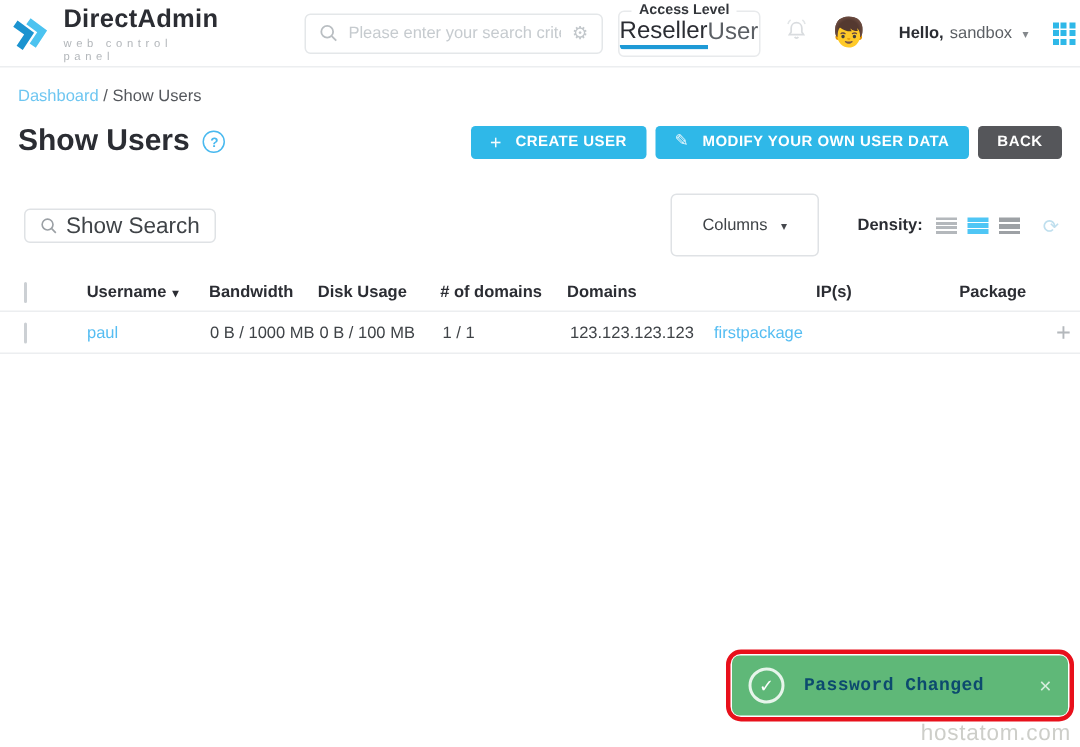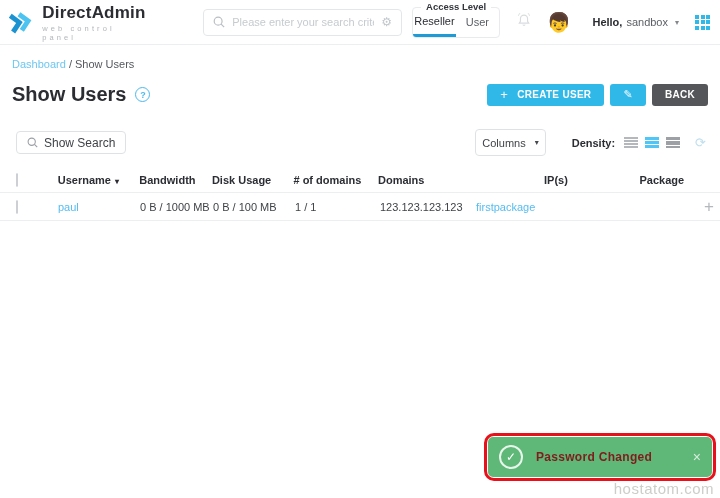--- a/index.html
+++ b/index.html
@@ -14,25 +14,25 @@
   .logo-text .logo-title { font-size:17px; font-weight:700; color:#2b2d33; letter-spacing:.2px; }
   .logo-text .logo-sub { font-size:7.5px; letter-spacing:3.1px; color:#b2b6ba; margin-top:1px; }
 
   .search { display:flex; align-items:center; gap:7px; width:208px; height:27px; margin-left:56px;
             border:1px solid #e4e7e9; border-radius:4px; padding:0 9px; background:#fff; }
   .search input { flex:1; border:none; outline:none; font-size:11px; color:#45484d; font-family:inherit; min-width:0; }
   .search input::placeholder { color:#c6cbcf; }
   .gear { font-size:12px; color:#c2c7cb; line-height:1; cursor:pointer; }
 
   .access { position:relative; display:flex; width:130px; height:31px; margin-left:10px;
-            border:1px solid #e8eaec; border-radius:4px; background:#fff; }
+            border:1px solid #e8eaec; border-radius:4px; background:#fff;align-items:center; }
   .access-label { position:absolute; top:-7px; left:8px; background:#fff; padding:0 5px;
                   font-size:9.5px; font-weight:700; color:#33363b; }
   .access-tab { flex:1; display:flex; align-items:center; justify-content:center;
-                font-size:11px; color:#5b5f64; cursor:pointer; }
+                font-size:16px; color:#5b5f64; cursor:pointer; }
   .access-tab.active { color:#2b2d33; border-bottom:3px solid #1e9ad6; border-radius:0 0 0 3px; }
 
   .bell { margin-left:15px; cursor:pointer; }
   .avatar { margin-left:15px; font-size:19px; line-height:1; cursor:pointer; }
   .greeting { display:flex; align-items:center; margin-left:21px; font-size:11px; color:#2b2d33; cursor:pointer; }
   .greeting .hello { font-weight:700; }
   .greeting .uname { font-weight:400; color:#5b5f64; margin-left:4px;text-align:center; }
   .greeting .chev { font-size:8px; color:#84888c; margin-left:7px; }
   .grid-icon { display:grid; grid-template-columns:repeat(3,4px); grid-gap:1.5px; margin-left:16px; cursor:pointer; }
   .grid-icon span { width:4px; height:4px; background:#2fb8e8; }
@@ -50,23 +50,23 @@
          color:#fff; cursor:pointer; }
   .btn-primary { background:#2fb8e8; }
   .btn-dark { background:#55565a; }
   .btn .bicon { font-weight:400; font-size:13px; color:rgba(255,255,255,.95); line-height:1; }
   .btn .bicon.pencil { font-size:11px; }
 
   
   .toolbar { display:flex; align-items:center; padding:23px 14px 0 16px; }
   .show-search { display:inline-flex; align-items:center; gap:6px; height:23px; padding:0 10px;
                  border:1px solid #dfe2e5; border-radius:4px; background:#fff; font-family:inherit;
-                 font-size:12px; color:#3f4347; cursor:pointer; }
+                 font-size:15px; color:#3f4347; cursor:pointer; }
   .right-tools { margin-left:auto; display:flex; align-items:center; }
-  .columns-btn { display:inline-flex; align-items:center; height:27px; padding:0 6px;
+  .columns-btn { display:inline-flex; align-items:center; height:42px; padding:0 20px;
                  border:1px solid #dfe2e5; border-radius:4px; background:#fff; font-family:inherit;
                  font-size:11px; color:#3f4347; cursor:pointer; }
   .columns-btn .chev { font-size:8px; color:#45484d; margin-left:9px; }
   .density-label { font-size:11px; font-weight:700; color:#2b2d33; margin-left:26px; margin-right:9px; }
   .density { width:14px; height:11px; margin-right:7px; cursor:pointer; }
   .density.d1 { background:repeating-linear-gradient(to bottom,#b4b8bc 0 1.8px,transparent 1.8px 3px); }
   .density.d2 { background:repeating-linear-gradient(to bottom,#4fc6f5 0 2.7px,transparent 2.7px 4px); }
   .density.d3 { background:repeating-linear-gradient(to bottom,#9da1a5 0 3.2px,transparent 3.2px 4.4px); }
   .refresh { font-size:13px; color:#bfdfee; margin-left:8px; line-height:1; cursor:pointer; }
 
@@ -93,21 +93,21 @@
   .footer { position:absolute; left:0; right:0; bottom:0; height:38px; border-top:1px solid #eceef0;
             padding:9px 0 0 10px; font-size:10.5px; color:#6d7176; background:#fff; }
 
   
   .toast-outline { position:absolute; right:4px; bottom:17px; width:232px; height:48px;
                    border:3px solid #e8101b; border-radius:10px; display:flex; z-index:5; }
   .toast { flex:1; margin:1px; background:#5fb878; border-radius:5px; display:flex; align-items:center;
            padding:0 11px; gap:13px; }
   .toast-check { width:24px; height:24px; flex:none; border:2px solid rgba(255,255,255,.85); border-radius:50%;
                  color:#fff; font-size:12px; display:flex; align-items:center; justify-content:center; }
-  .toast-msg { font-size:12px; font-weight:700; color:#7f1d1d; letter-spacing:.3px; }
+  .toast-msg { font-size:12px; font-weight:700; color:#0c4a6e; letter-spacing:.3px;font-family:Liberation Mono, monospace; }
   .toast-close { margin-left:auto; color:rgba(255,255,255,.75); font-size:14px; cursor:pointer; }
 
   .watermark { position:absolute; right:6px; bottom:1px; font-size:15px; color:#cdcec9; letter-spacing:.5px; z-index:2; }
 </style>
 </head>
 <body>
 
 <div class="page">
 
   <div class="header">
@@ -175,20 +175,21 @@
   <div class="titlebar">
     <span class="page-title">Show Users</span>
     <span class="help">?</span>
     <div class="actions">
       <button class="btn btn-primary">
         <span class="bicon">+</span>
         <span>CREATE USER</span>
       </button>
       <button class="btn btn-primary">
         <span class="bicon pencil">✎</span>
+        <span>MODIFY YOUR OWN USER DATA</span>
       </button>
       <button class="btn btn-dark">
         <span>BACK</span>
       </button>
     </div>
   </div>
 
   <div class="toolbar">
     <button class="show-search">
       <svg width="11" height="11" viewBox="0 0 14 14">

